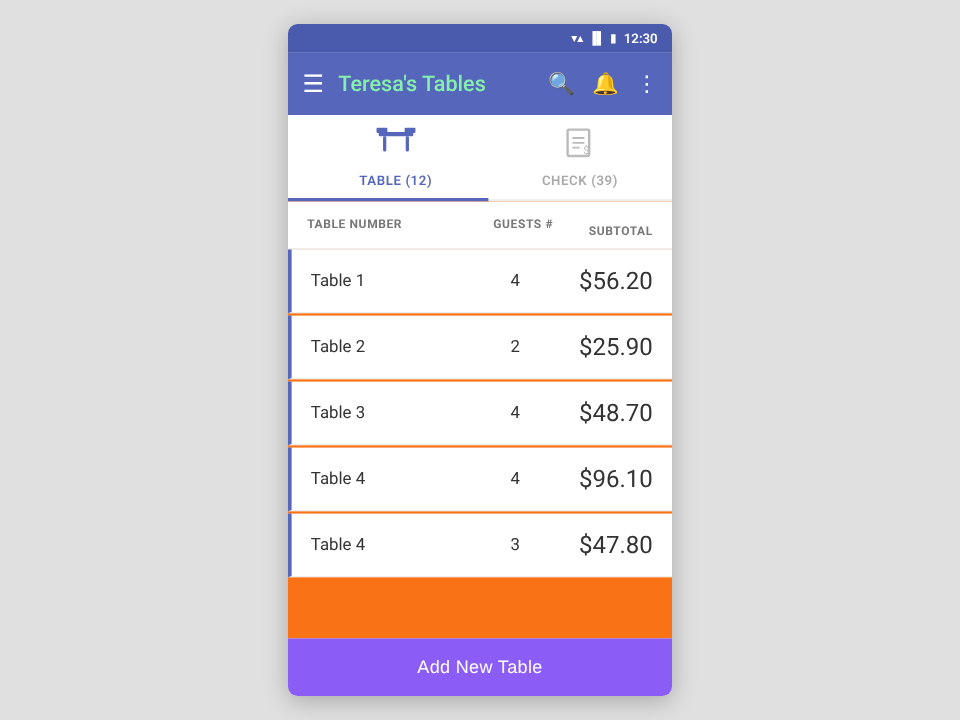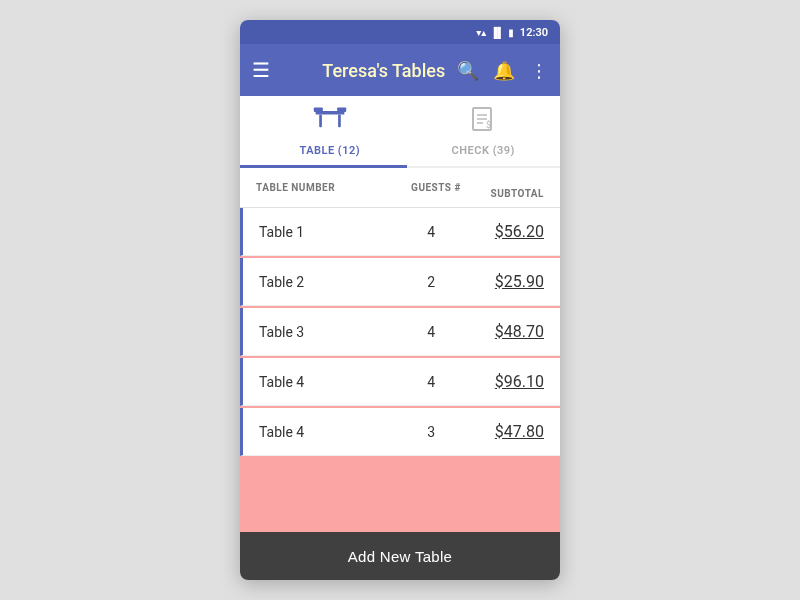--- a/index.html
+++ b/index.html
@@ -55,24 +55,24 @@
       padding: 0 12px;
       gap: 12px;
     }
     .nav-icon {
       color: #fff;
       font-size: 20px;
       cursor: pointer;
     }
     .nav-title {
       flex: 1;
-      color: #fef9c3;
+      color: #86efac;
       font-size: 18px;
       font-weight: 500;
-      text-align: right;
+      text-align: left;
     }
     .nav-actions {
       display: flex;
       gap: 14px;
       align-items: center;
     }
     .nav-actions span {
       color: #fff;
       font-size: 18px;
       cursor: pointer;
@@ -112,21 +112,21 @@
     }
     .tab-label {
       font-size: 11px;
       font-weight: 600;
       letter-spacing: 0.5px;
     }
     
     .table-list {
       flex: 1;
       overflow-y: auto;
-      background: #fca5a5;
+      background: #f97316;
     }
     .list-header {
       display: flex;
       align-items: center;
       padding: 8px 16px;
       background: #fff;
       border-bottom: 1px solid #e0e0e0;
     }
     .list-header .col-name {
       flex: 2;
@@ -168,28 +168,27 @@
       color: #333;
     }
     .table-row .col-guests {
       flex: 1;
       font-size: 14px;
       color: #333;
       text-align: center;
     }
     .table-row .col-subtotal {
       flex: 1;
-      font-size: 16px;
+      font-size: 20px;
       color: #333;
       text-align: right;
-      text-decoration: underline;
     }
     
     .add-btn {
-      background: #404040;
+      background: #8b5cf6;
       color: #fff;
       border: none;
       height: 48px;
       width: 100%;
       font-size: 15px;
       font-weight: 500;
       cursor: pointer;
       letter-spacing: 0.3px;
     }
     

